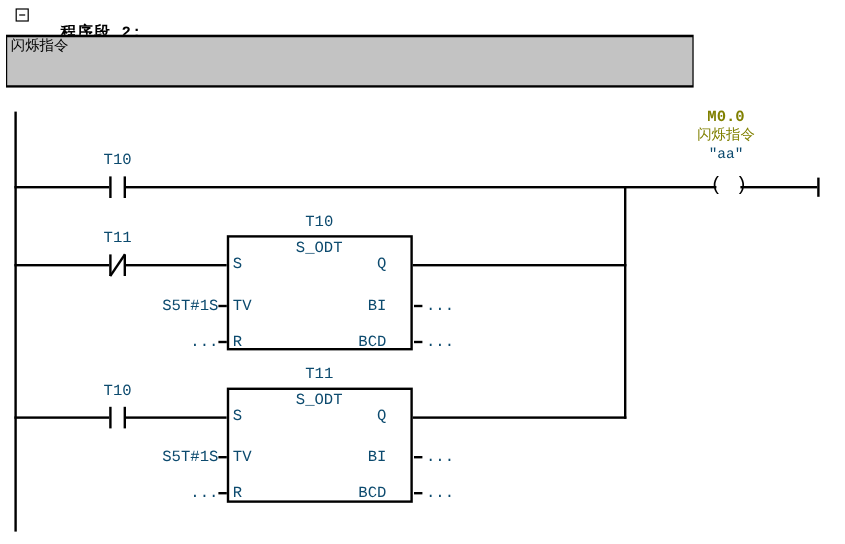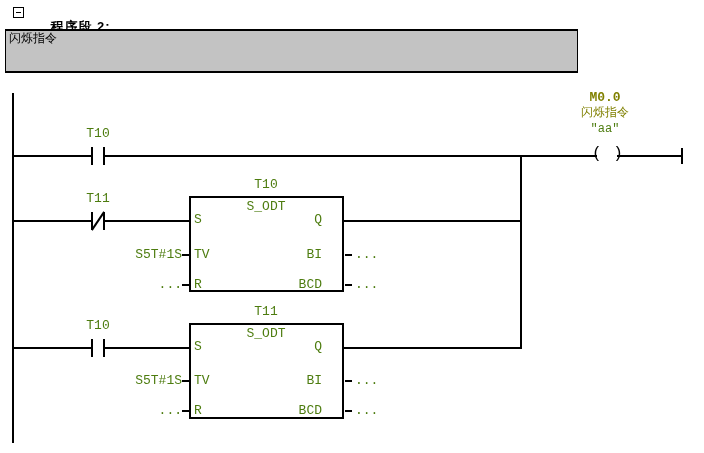--- a/index.html
+++ b/index.html
@@ -3,30 +3,30 @@
 <meta charset="utf-8">
 <style>
   html,body{margin:0;padding:0;background:#fff;}
   .screen{position:relative;width:704px;height:453px;background:#ffffff;overflow:hidden;
           font-family:"Liberation Sans","DejaVu Sans",sans-serif;}
   
   .collapse{position:absolute;left:13px;top:7px;width:11px;height:11px;border:1px solid #000;
             box-sizing:border-box;display:flex;align-items:center;justify-content:center;background:#fff;}
   .collapse .minus{width:5px;height:1px;background:#000;}
   .netheader{position:absolute;left:32px;top:3px;font-size:13px;color:#000;white-space:pre;letter-spacing:1px;}
-  .netheader .bold{font-weight:bold;}
+  .netheader .bold{font-weight:bold;font-family:Liberation Mono, monospace;}
   .netheader .plain{font-weight:normal;margin-left:5px;}
   
   .comment{position:absolute;left:5px;top:29px;width:571px;height:40px;background:#c3c3c3;
            border:solid #000;border-width:2px 1px;box-sizing:content-box;}
   .comment span{position:absolute;left:3px;top:1px;font-size:12px;color:#000;}
   
   .hline,.vline{position:absolute;background:#000;}
   .lbl{position:absolute;font-family:"Liberation Mono","DejaVu Sans Mono",monospace;
-       font-size:13px;line-height:13px;color:#4d7c0f;white-space:pre;}
+       font-size:13px;line-height:13px;color:#0c4a6e;white-space:pre;}
   .ctr{text-align:center;}
   .rt{text-align:right;}
   .box{position:absolute;border:2px solid #000;box-sizing:border-box;background:#fff;}
   .slash{position:absolute;background:#000;transform:rotate(34deg);}
   .olive{color:#808000;}
   .cjk{font-family:"Liberation Sans","DejaVu Sans",sans-serif;font-size:12px;line-height:13px;}
   .coilglyph{position:absolute;font-family:"Liberation Mono","DejaVu Sans Mono",monospace;
              font-size:16px;line-height:16px;color:#000;letter-spacing:1px;}
 </style>
 </head>

